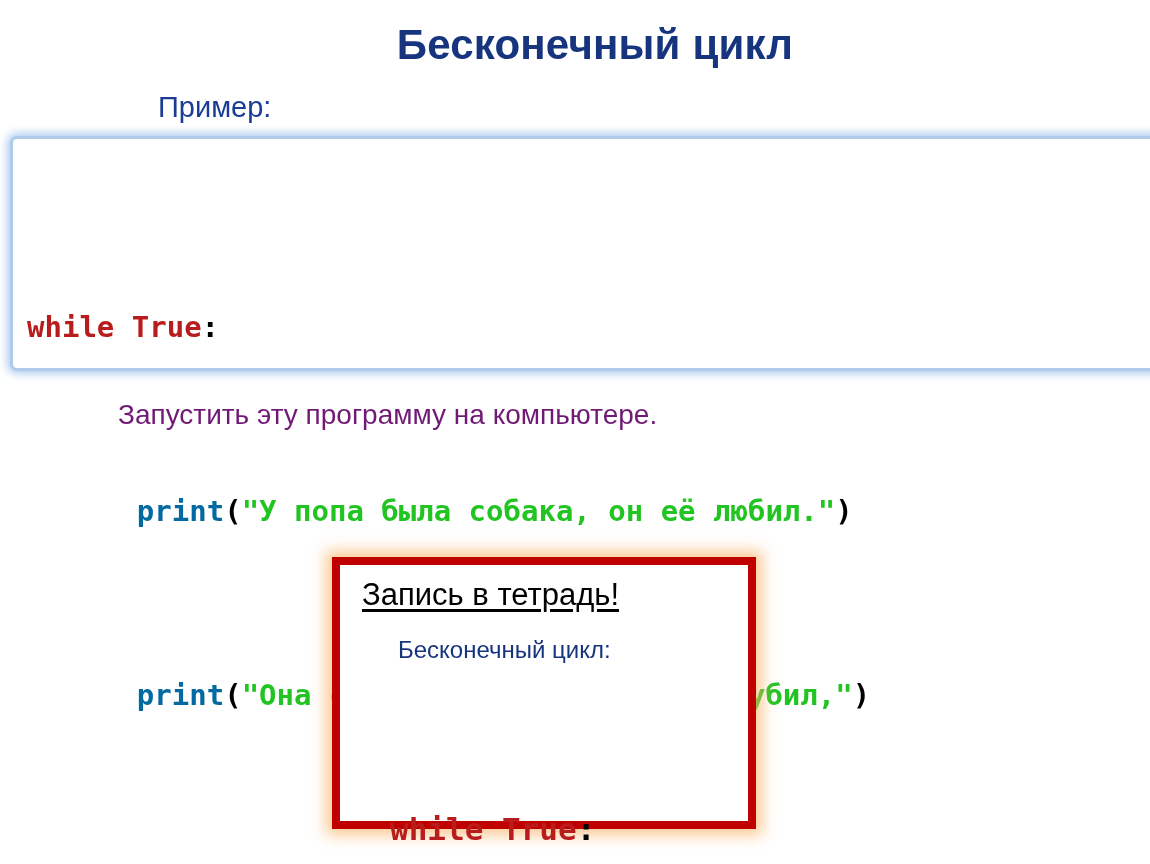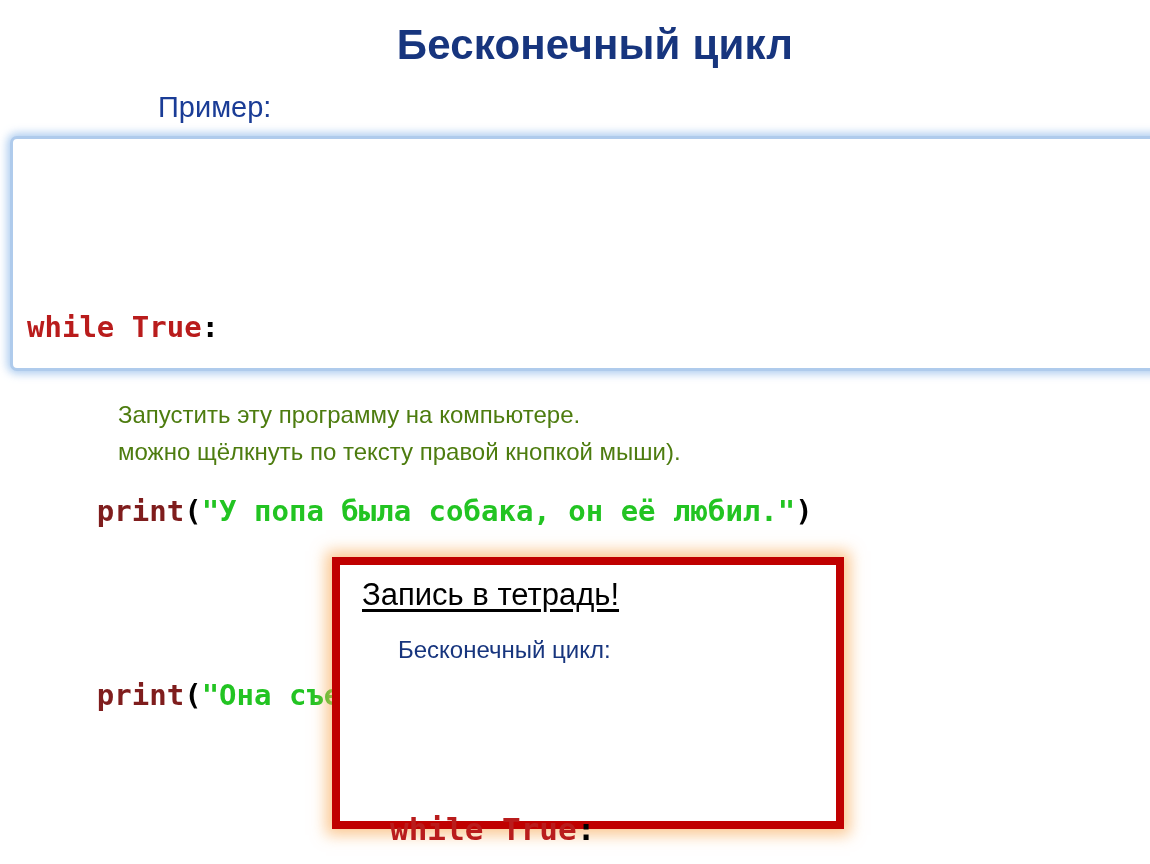--- a/index.html
+++ b/index.html
@@ -61,41 +61,41 @@
     top: 27px;
     font-family: "DejaVu Sans Mono", "Liberation Mono", monospace;
     font-size: 29px;
     font-weight: bold;
     line-height: 46px;
     white-space: pre;
     color: #000000;
   }
   .code-line { white-space: pre; }
   .tok-kw      { color: #b91c1c; }
-  .tok-fn      { color: #7f1d1d; }
+  .tok-fn      { color: #0369a1; margin-left: 40px; }
   .tok-str     { color: #22C422; }
   .tok-punct   { color: #000000; }
 
   
   #body-text {
     position: absolute;
     left: 118px;
     top: 396px;
-    font-size: 24px;
-    color: #4d7c0f;
+    font-size: 28px;
+    color: #701a75;
     line-height: 37px;
   }
   #body-text div { white-space: pre; }
 
   
   #notebook-box {
     position: absolute;
     left: 332px;
     top: 557px;
-    width: 512px;
+    width: 424px;
     height: 272px;
     background: #ffffff;
     border: 8px solid #C00000;
     box-sizing: border-box;
     box-shadow: 0 0 14px 6px rgba(250, 176, 100, 0.70);
   }
   #notebook-heading {
     position: absolute;
     left: 22px;
     top: 12px;
@@ -141,21 +141,20 @@
 
     <div class="code-line"><span>    </span><span class="tok-fn">print</span><span class="tok-punct">(</span><span class="tok-str">"Она съела кусок мяса, он её убил,"</span><span class="tok-punct">)</span></div>
 
     <div class="code-line"><span>    </span><span class="tok-fn">print</span><span class="tok-punct">(</span><span class="tok-str">"В землю закопал и на камне написал:"</span><span class="tok-punct">)</span></div>
 
   </div>
 </div>
 
 <div id="body-text">
   <div>Запустить эту программу на компьютере.</div>
-  <div>можно щёлкнуть по тексту правой кнопкой мыши).</div>
 </div>
 
 <div id="notebook-box">
   <div id="notebook-heading">Запись в тетрадь!</div>
   <div id="notebook-subtitle">Бесконечный цикл:</div>
   <div id="notebook-code">
     <div><span class="tok-kw">while True</span><span class="tok-punct">:</span></div>
     
   </div>
 </div>

